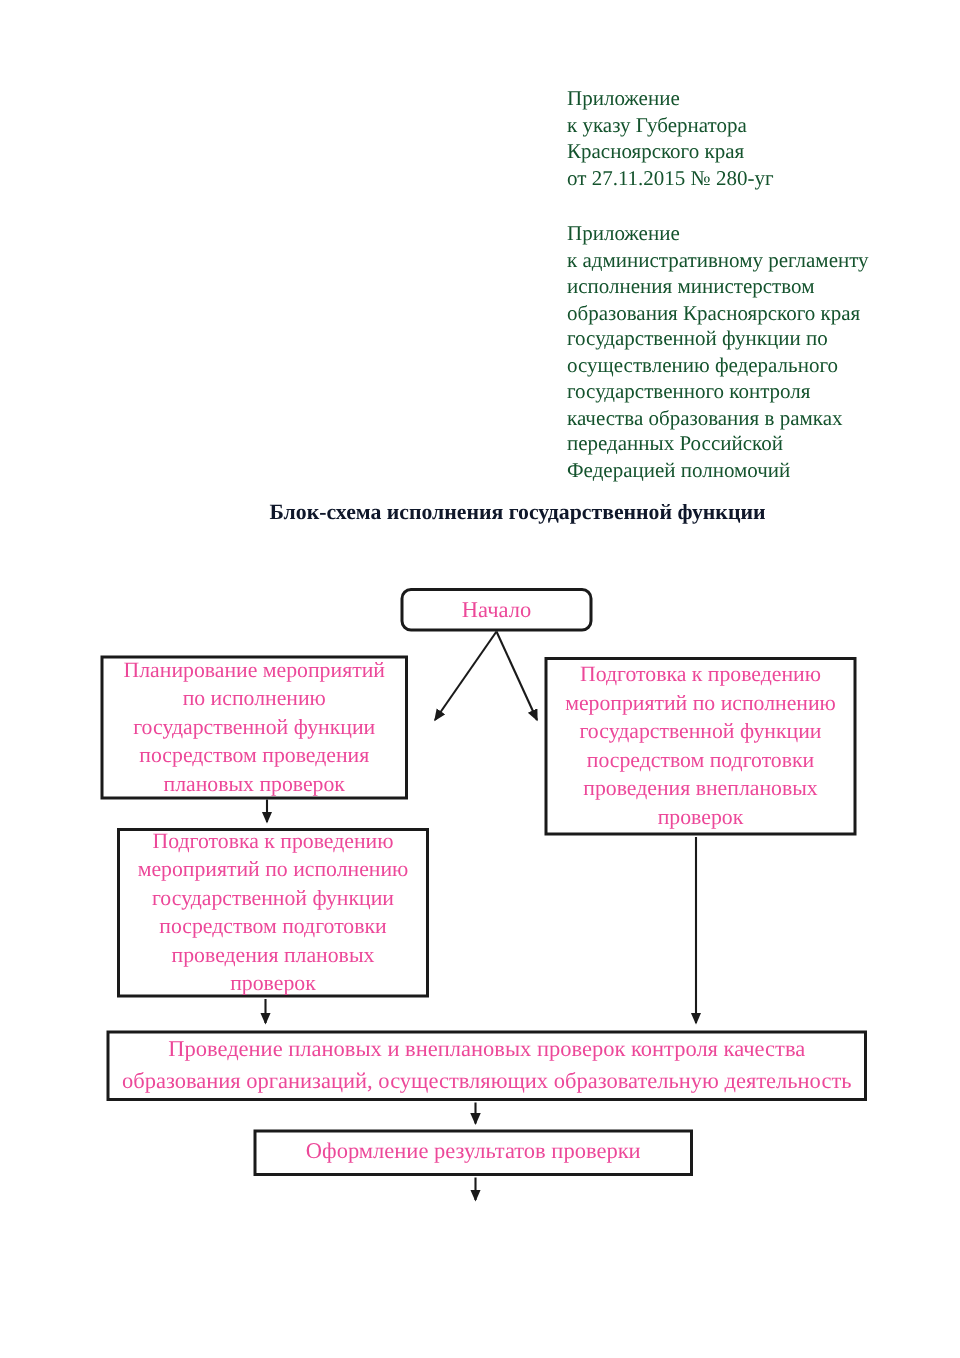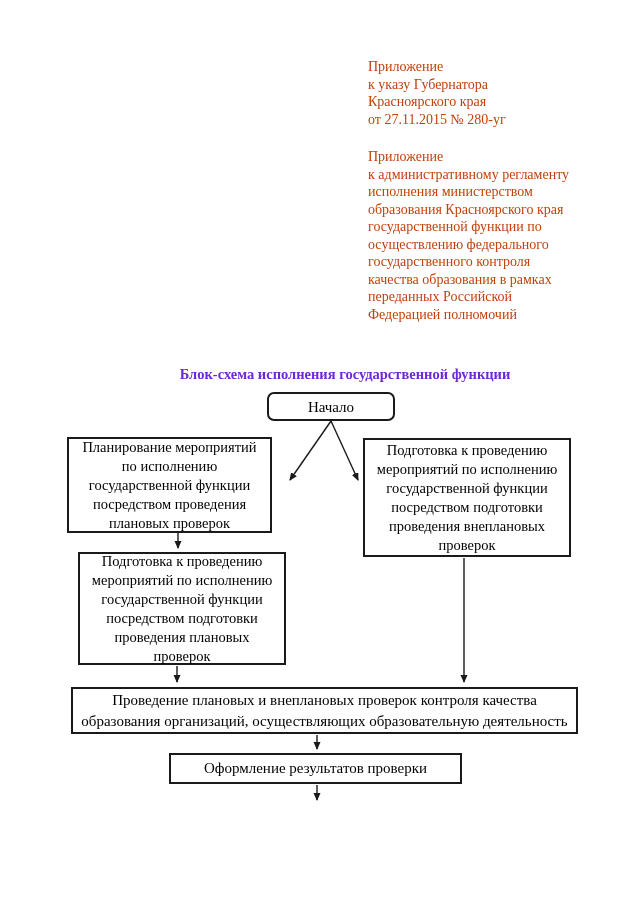--- a/index.html
+++ b/index.html
@@ -11,52 +11,52 @@
     position: relative;
     width: 640px;
     height: 905px;
     background: #ffffff;
     color: #161616;
     font-family: "Liberation Serif", "DejaVu Serif", serif;
     overflow: hidden;
   }
   .annex {
     position: absolute;
-    left: 368px;
+    left: 378px;
     width: 250px;
     font-size: 14px;
     line-height: 17.5px;
     white-space: pre-line;
-    color: #c2410c;
+    color: #14532d;
   }
   .annex-1 { top: 58px; }
   .annex-2 { top: 148px; }
   .diagram-title {
     position: absolute;
     left: 50px;
-    top: 366px;
+    top: 334px;
     width: 590px;
     text-align: center;
     font-weight: bold;
     font-size: 14.5px;
-    color: #6d28d9;
+    color: #0f172a;
   }
   .node {
     position: absolute;
     box-sizing: border-box;
     border: 2px solid #1a1a1a;
     background: #ffffff;
     display: flex;
     align-items: center;
     justify-content: center;
     text-align: center;
     white-space: pre-line;
     font-size: 14.5px;
     line-height: 19px;
-    color: #000000;
+    color: #ec4899;
   }
   .node-start {
     left: 267px; top: 392px; width: 128px; height: 29px;
     border-radius: 7px;
     font-size: 15px;
     line-height: 16px;
   }
   .node-planning {
     left: 67px; top: 437px; width: 205px; height: 96px;
   }

